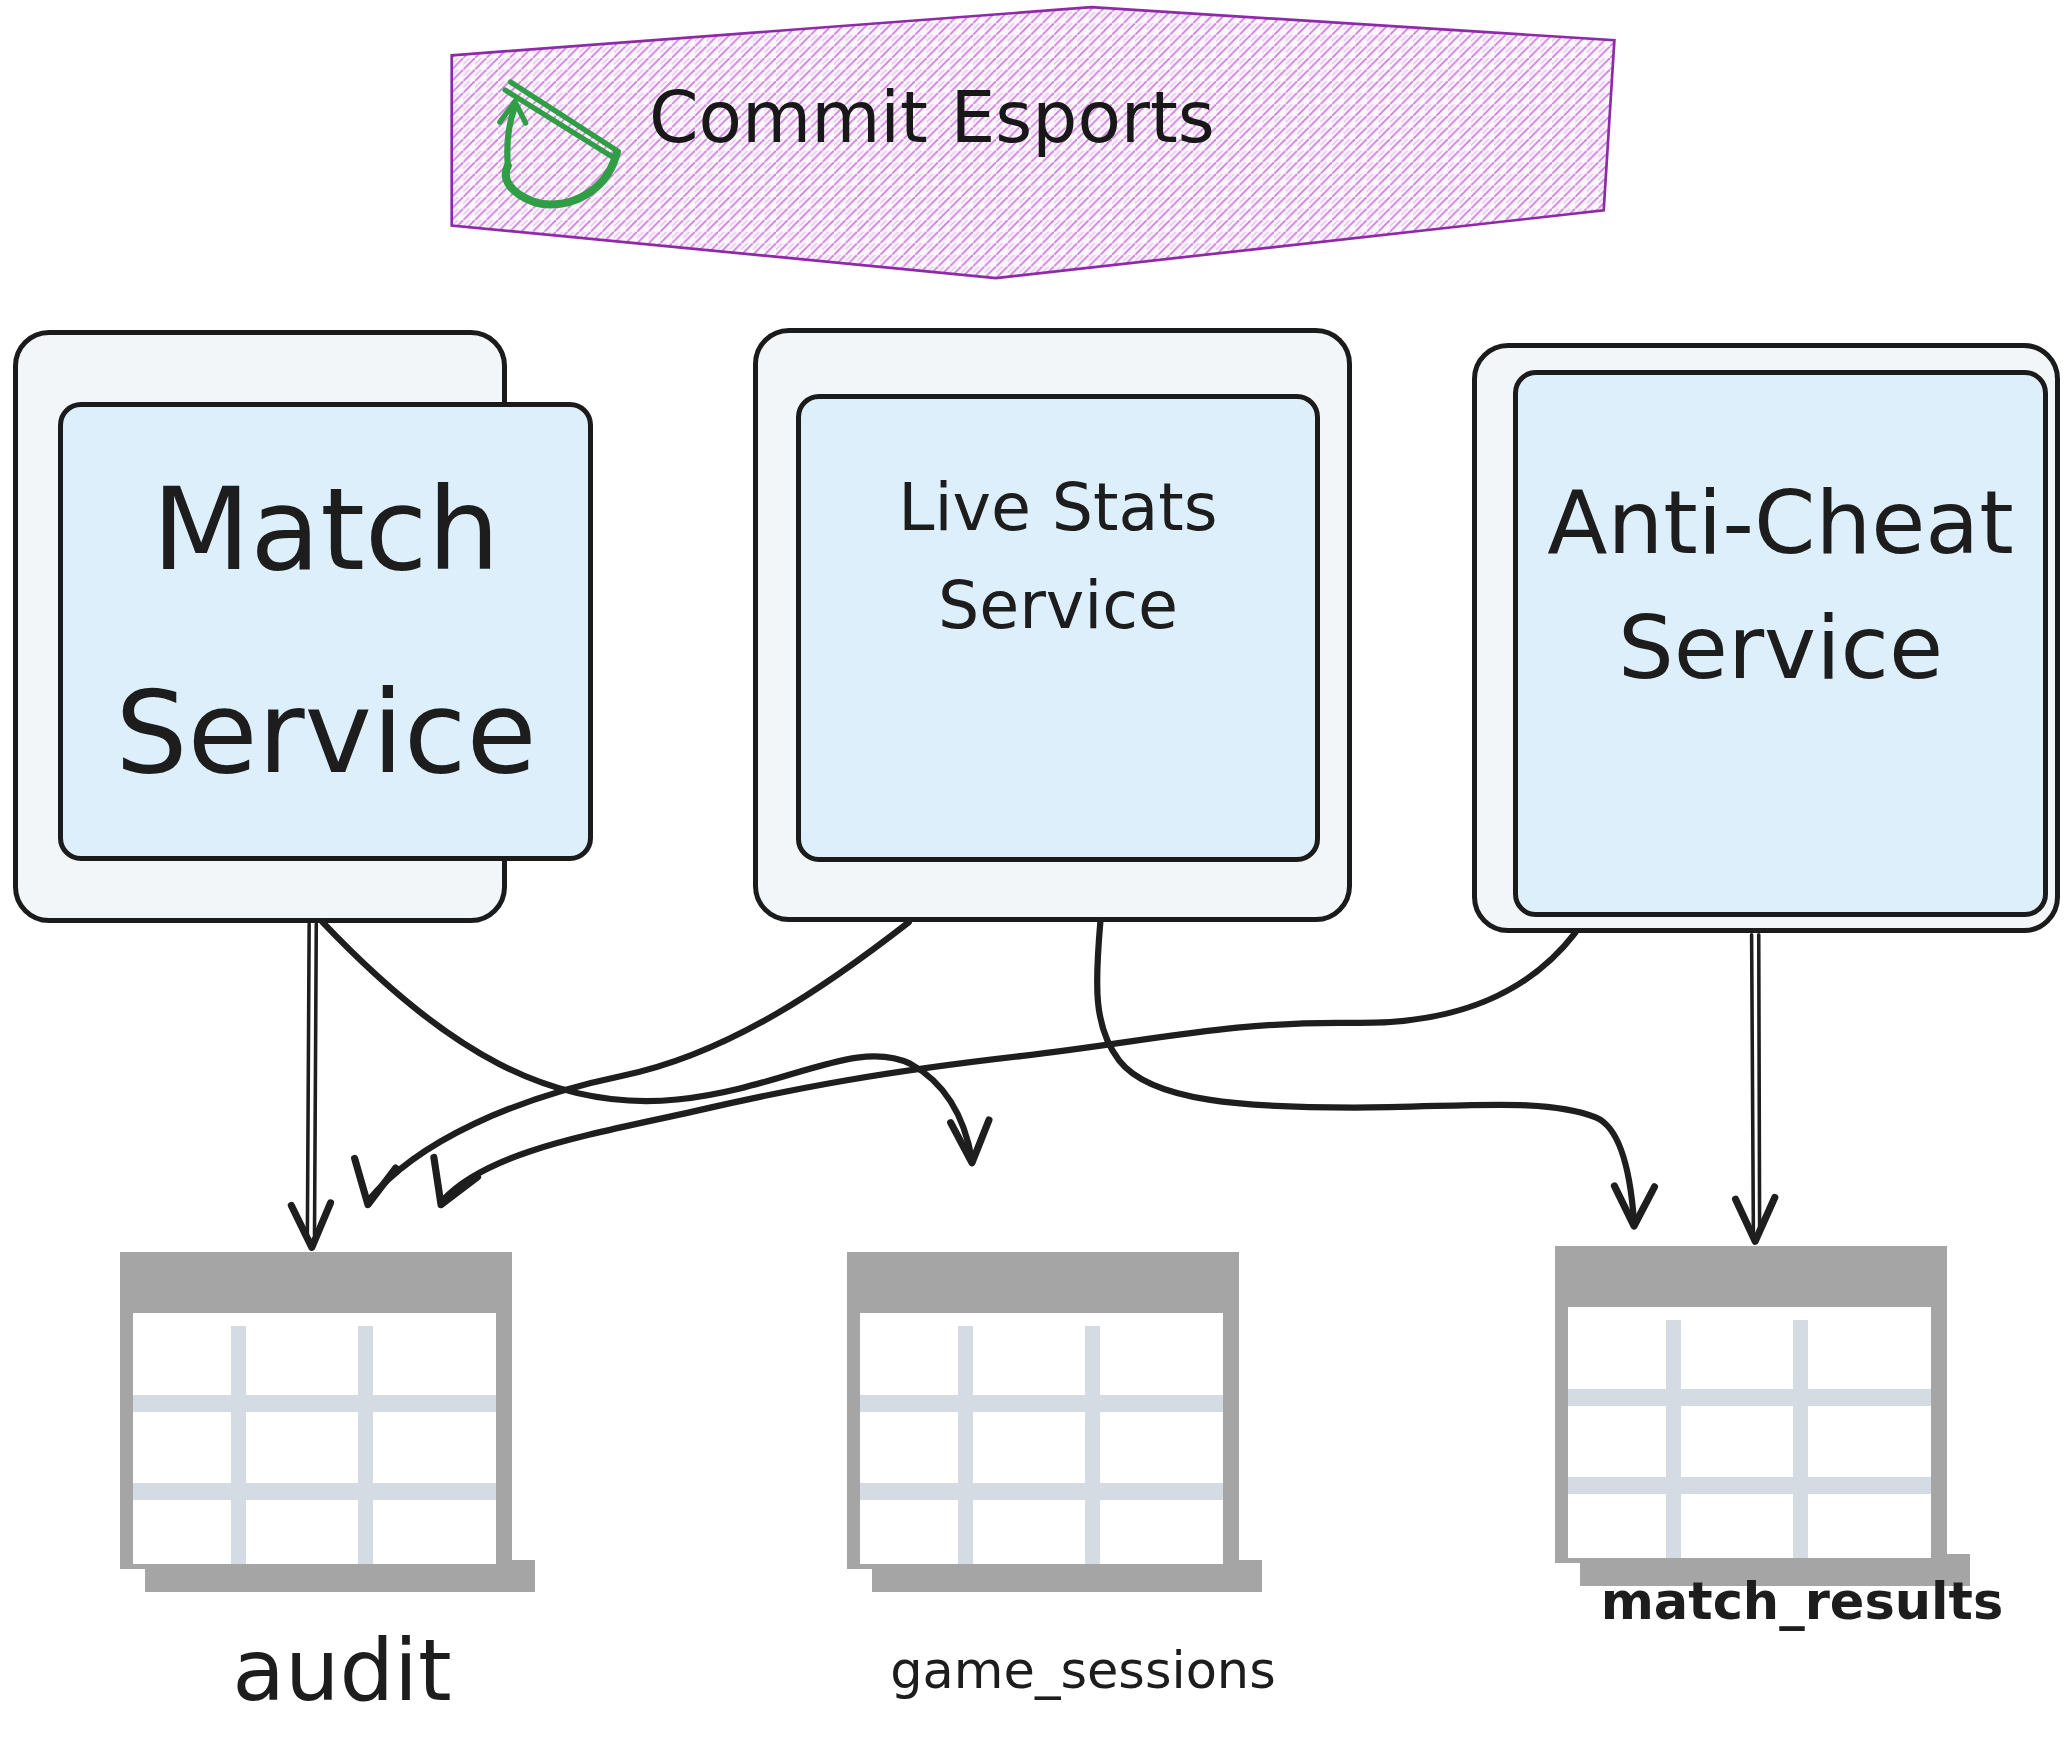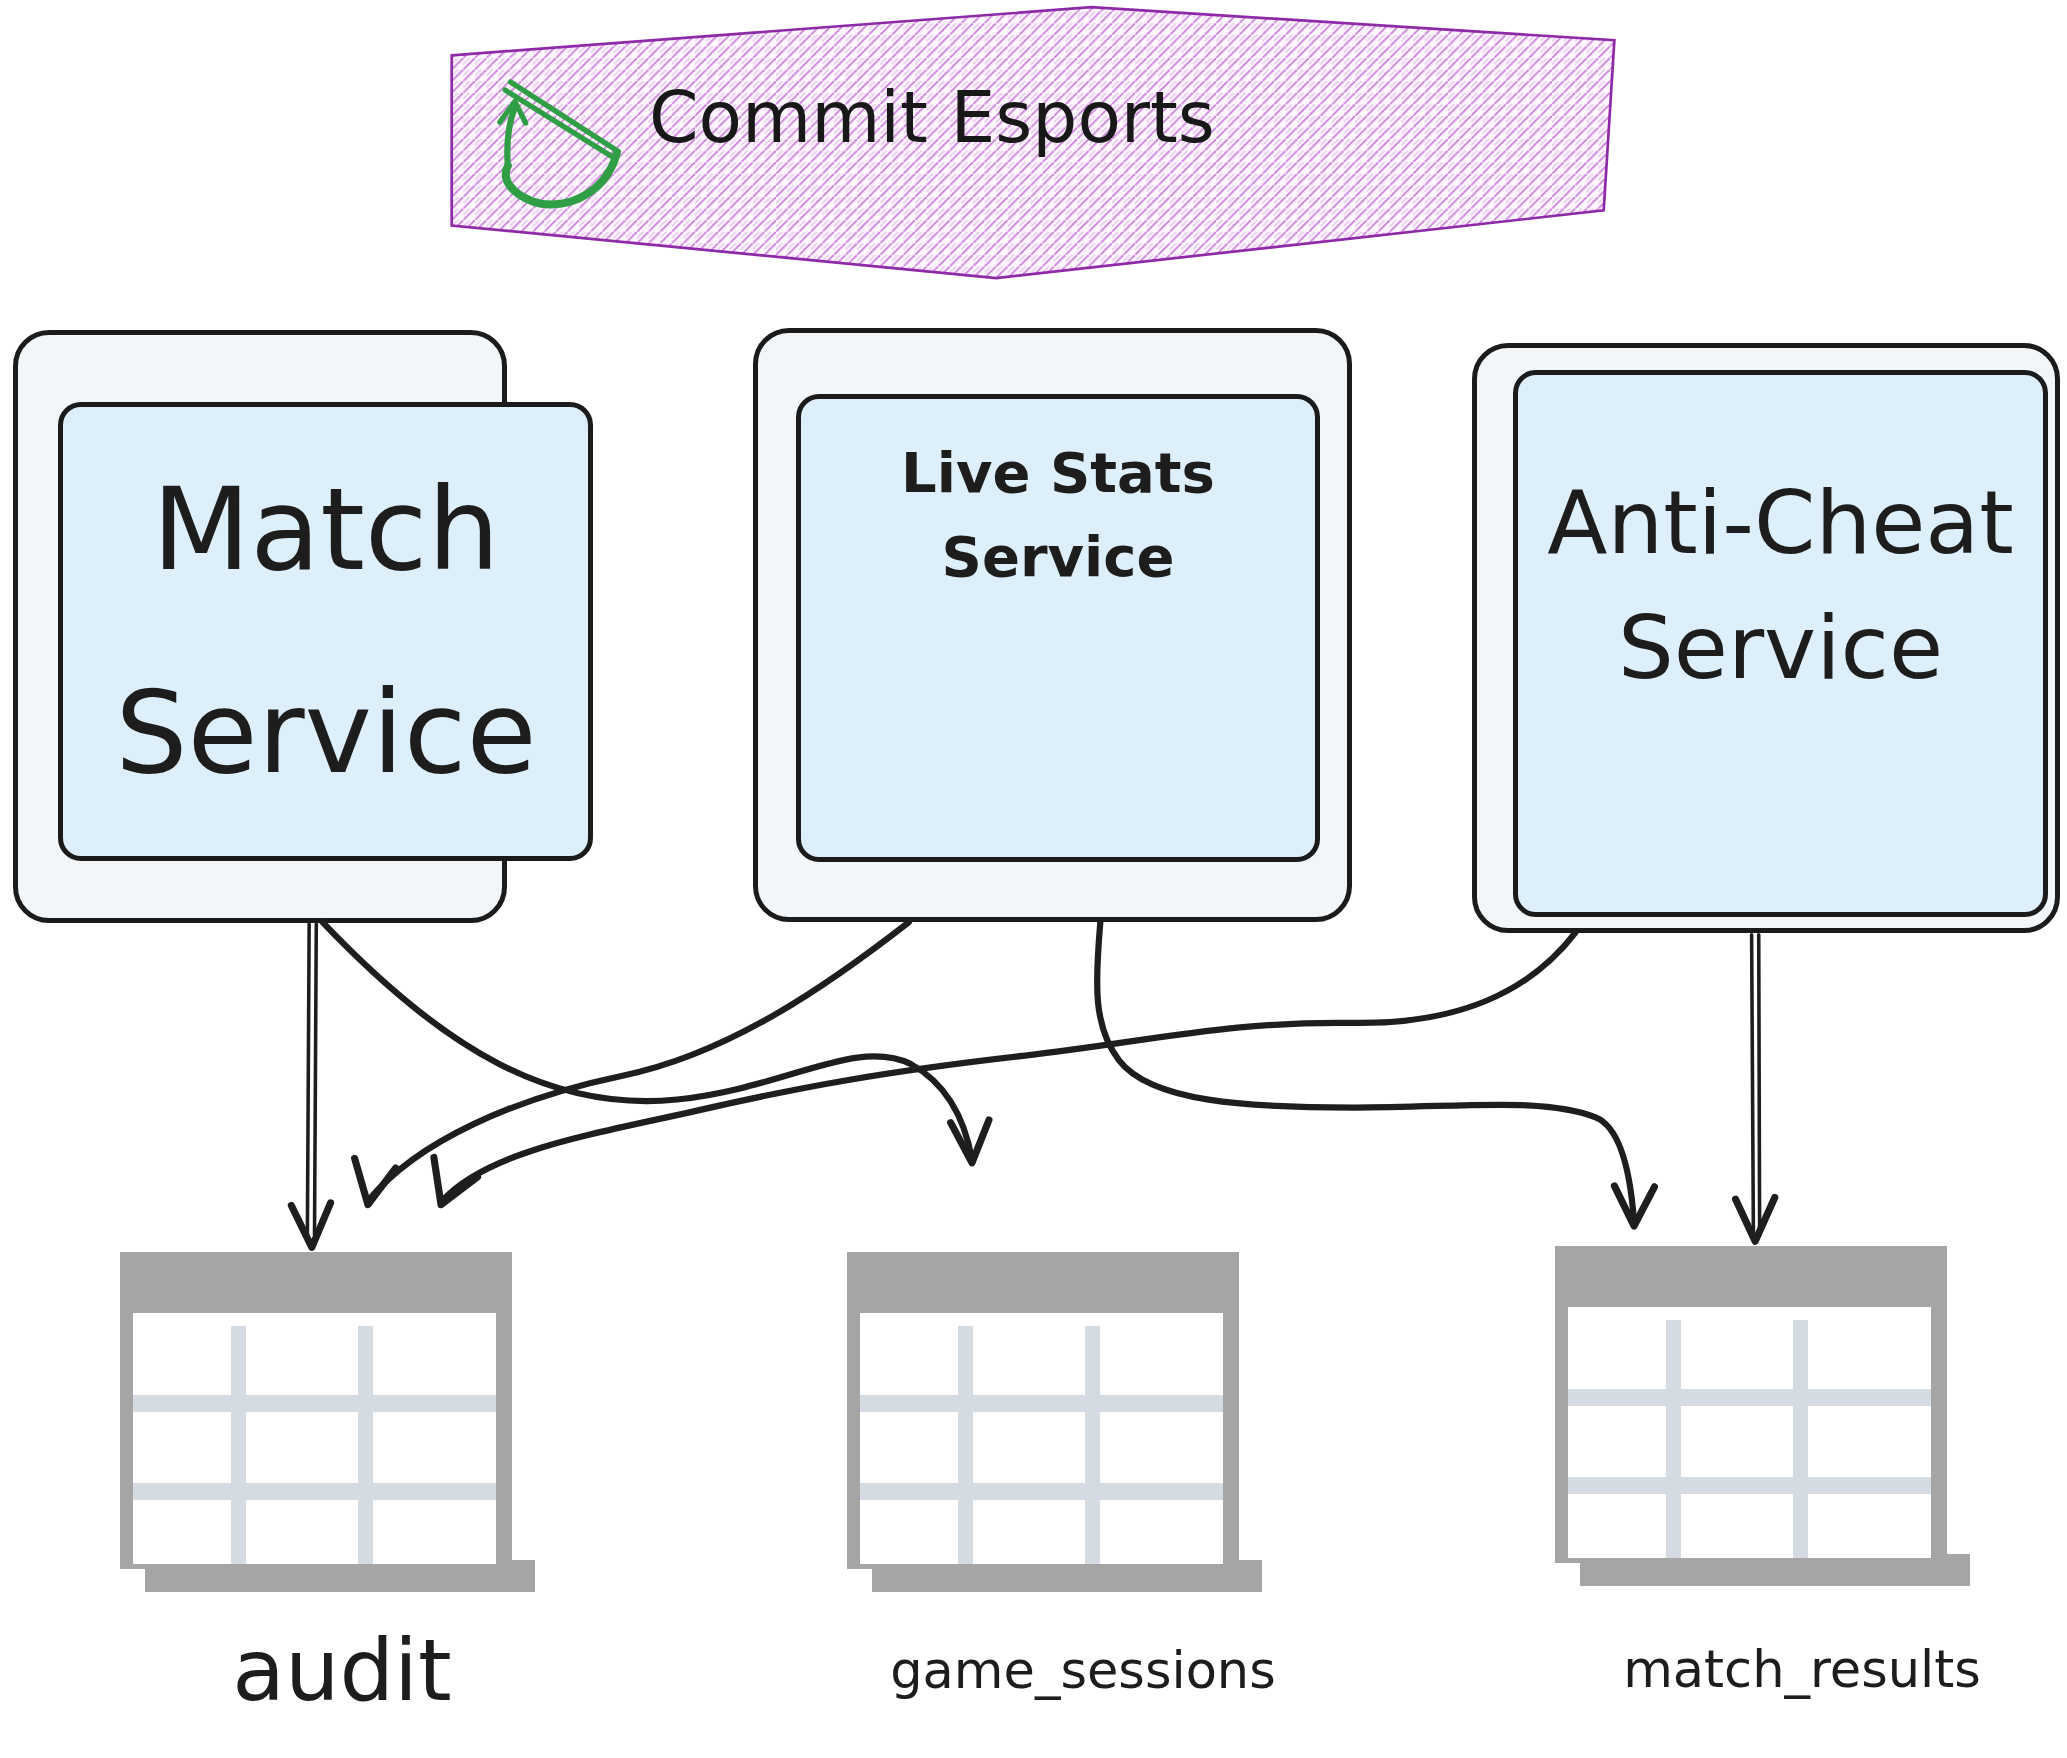--- a/index.html
+++ b/index.html
@@ -13,42 +13,42 @@
   
   .box{position:absolute;z-index:1;background:#f3f6f8;border:5.3px solid #1b1b1b;border-radius:36px;box-sizing:border-box;}
   .box-inner{position:absolute;background:#ddeffb;border:5.3px solid #1b1b1b;border-radius:23px;box-sizing:border-box;
     display:flex;flex-direction:column;align-items:center;text-align:center;}
   .svc-text{white-space:pre;color:#1d1d1d;}
   #box-match  {left:13.4px;  top:330px; width:494px; height:593px;}
   #box-match-in {left:40px; top:67px; width:535px; height:459px; justify-content:center;}
   #box-match-in .svc-text{font-size:114px;line-height:1.78;}
   #box-live   {left:753px; top:328px; width:599px; height:594px;}
   #box-live-in {left:38px; top:61px; width:524px; height:468px;}
-  #box-live-in .svc-text{font-size:56px;line-height:1.5;padding-top:32px;font-weight:bold;}
+  #box-live-in .svc-text{font-size:65px;line-height:1.5;padding-top:60px;}
   #box-anti   {left:1472px;top:343px; width:588px; height:590px;}
   #box-anti-in {left:36px; top:22px; width:535px; height:547px;}
   #box-anti-in .svc-text{font-size:88px;line-height:1.42;padding-top:86px;}
 
   
   .tbl{position:absolute;z-index:1;width:392px;height:317px;background:#a5a5a5;}
   .tbl-header{position:absolute;left:13.4px;top:0;right:0;height:61px;background:#a5a5a5;}
   .tbl-body{position:absolute;left:13.4px;top:61px;right:16px;bottom:5.3px;background:#ffffff;}
   .vln{position:absolute;top:12.5px;bottom:0;width:15px;background:#d5dbe3;}
   .vln.v1{left:98px;} .vln.v2{left:225px;}
   .hln{position:absolute;left:0;right:0;height:17px;background:#d5dbe3;}
   .hln.h1{top:82px;} .hln.h2{top:170px;}
   .tbl-band{position:absolute;left:25px;top:308px;width:390px;height:32px;background:#a5a5a5;}
   #tbl-audit{left:120px;top:1252px;}
   #tbl-game {left:847px;top:1252px;}
   #tbl-match{left:1555px;top:1246px;}
 
   .tbl-label{position:absolute;z-index:3;color:#1d1d1d;white-space:nowrap;transform:translateX(-50%);margin-left:48px;}
   #lbl-audit{left:294px;top:1620px;font-size:86px;}
   #lbl-game {left:1035px;top:1641px;font-size:51px;}
-  #lbl-match{left:1754px;top:1640px;font-size:51px;}
+  #lbl-match{left:1754px;top:1572px;font-size:51px;font-weight:bold;}
 
   .banner-title{position:absolute;z-index:3;left:649px;top:76px;font-size:71px;white-space:nowrap;color:#181818;}
 </style>
 </head>
 <body>
 
 <div class="canvas" data-interactable="false">
 
   <div class="box" id="box-match" data-interactable="true">
     <div class="box-inner" id="box-match-in" data-interactable="false">

